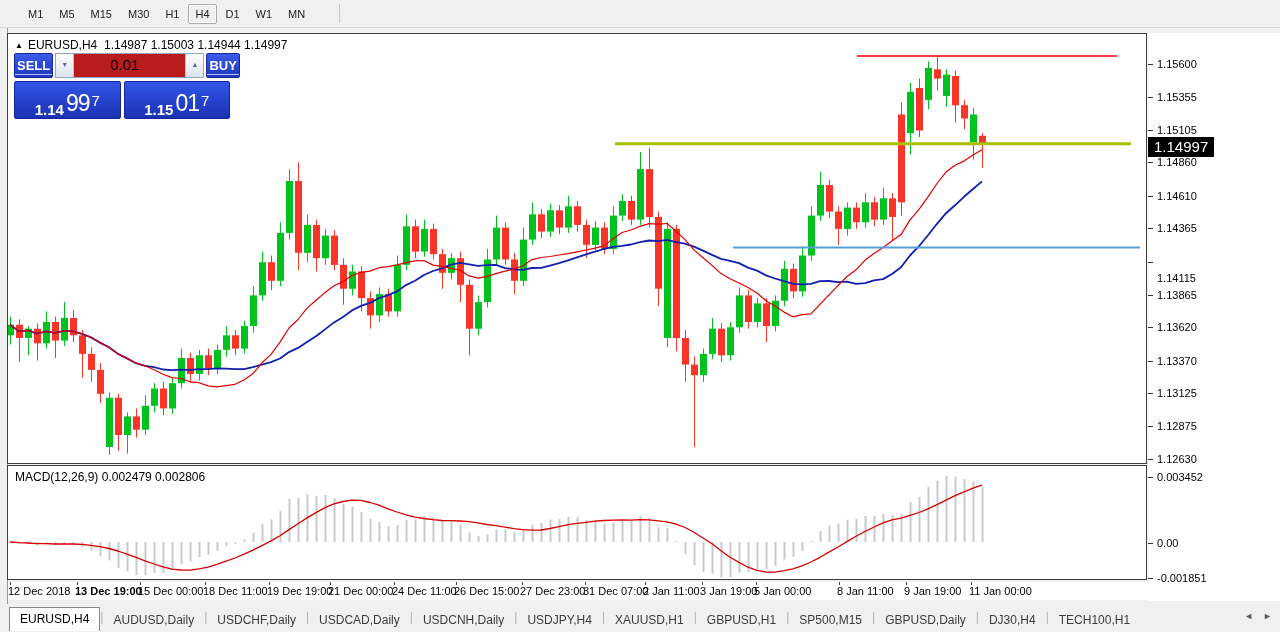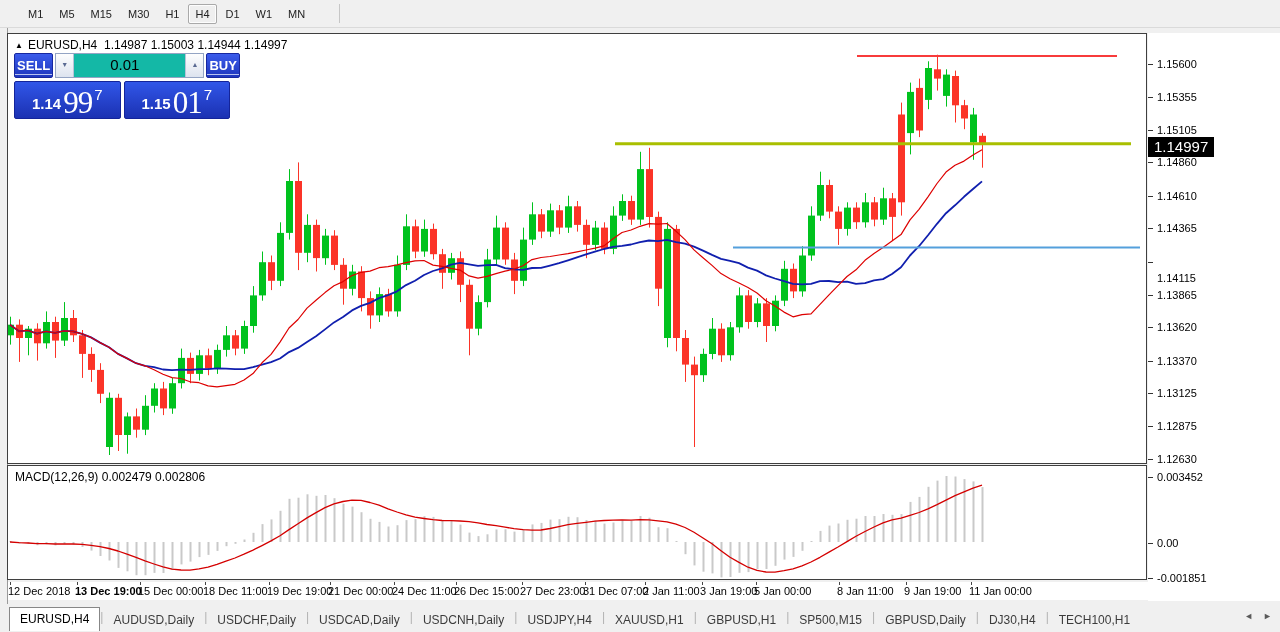--- a/index.html
+++ b/index.html
@@ -27,31 +27,31 @@
   
   .chart-title{position:absolute;left:15px;top:38px;font-size:12px;color:#000;}
   .chart-title .tri{font-size:8px;position:relative;top:-1px;margin-right:5px;}
   .trade-panel{position:absolute;left:14px;top:53px;width:216px;}
   .tp-row1{display:flex;height:25px;gap:2px;}
   .trade-btn{background:linear-gradient(#3b5ceb,#1e36bd);color:#fff;font-size:13px;font-weight:700;
       text-align:right;line-height:23px;border:1px solid #1727a0;border-radius:2px;box-sizing:border-box;}
   .trade-btn span{border-bottom:1px solid rgba(235,240,255,.75);padding:0 2px 1px 2px;}
   .sell-btn{width:47px;}
   .buy-btn{width:51px;}
-  .vol-group{flex:1;display:flex;border:1px solid #94a4c4;background:#14b8a6;box-sizing:border-box;gap:36px;}
+  .vol-group{flex:1;display:flex;border:1px solid #94a4c4;background:#b91c1c;box-sizing:border-box;gap:36px;}
   .spin{width:17px;background:linear-gradient(#fefefe,#dde3ef);color:#5a6a92;font-size:7px;
       text-align:center;line-height:22px;cursor:default;}
   .spin.dn{border-right:1px solid #b8c2d8;}
   .spin.up{border-left:1px solid #b8c2d8;}
   .vol-value{flex:1;font-size:15px;color:#000;text-align:right;line-height:22px;padding-right:10px;}
   .tp-row2{display:flex;gap:3px;height:38px;margin-top:3px;}
   .price-box{flex:1;background:linear-gradient(#3156e8,#1b31b2);border:1px solid #14249a;border-radius:2px;
-      color:#fff;display:flex;align-items:center;justify-content:center;padding-top:6px;box-sizing:border-box;}
+      color:#fff;display:flex;align-items:flex-end;justify-content:center;padding-top:6px;box-sizing:border-box;}
   .pb-small{font-size:15px;font-weight:700;margin-right:2px;}
-  .pb-big{font-size:31px;line-height:30px;font-weight:400;letter-spacing:-1px;font-family:Liberation Serif, serif;}
+  .pb-big{font-size:23px;line-height:30px;font-weight:400;letter-spacing:-1px;}
   .pb-sup{font-size:15px;position:relative;top:-9px;margin-left:2px;}
   .macd-label{position:absolute;left:15px;top:470px;font-size:12px;color:#000;}
   
   .tabs-bar{position:absolute;left:0;top:604px;width:1280px;height:27px;background:#f0f0f0;
       display:flex;align-items:flex-end;padding-left:9px;box-sizing:border-box;}
   .tab{height:22px;line-height:22px;font-size:12px;color:#3c3c3c;padding:0 10px;white-space:nowrap;cursor:default;}
   .tab.active{background:#fff;border:1px solid #878787;border-bottom:none;height:23px;color:#000;}
   .tab-sep{color:#b2b2b2;font-size:12px;align-self:center;position:relative;top:-1px;}
   .tabs-scroll{position:absolute;right:8px;top:611px;display:flex;gap:10px;font-size:9px;color:#5a5a5a;}
   .tabs-scroll div{cursor:default;}

